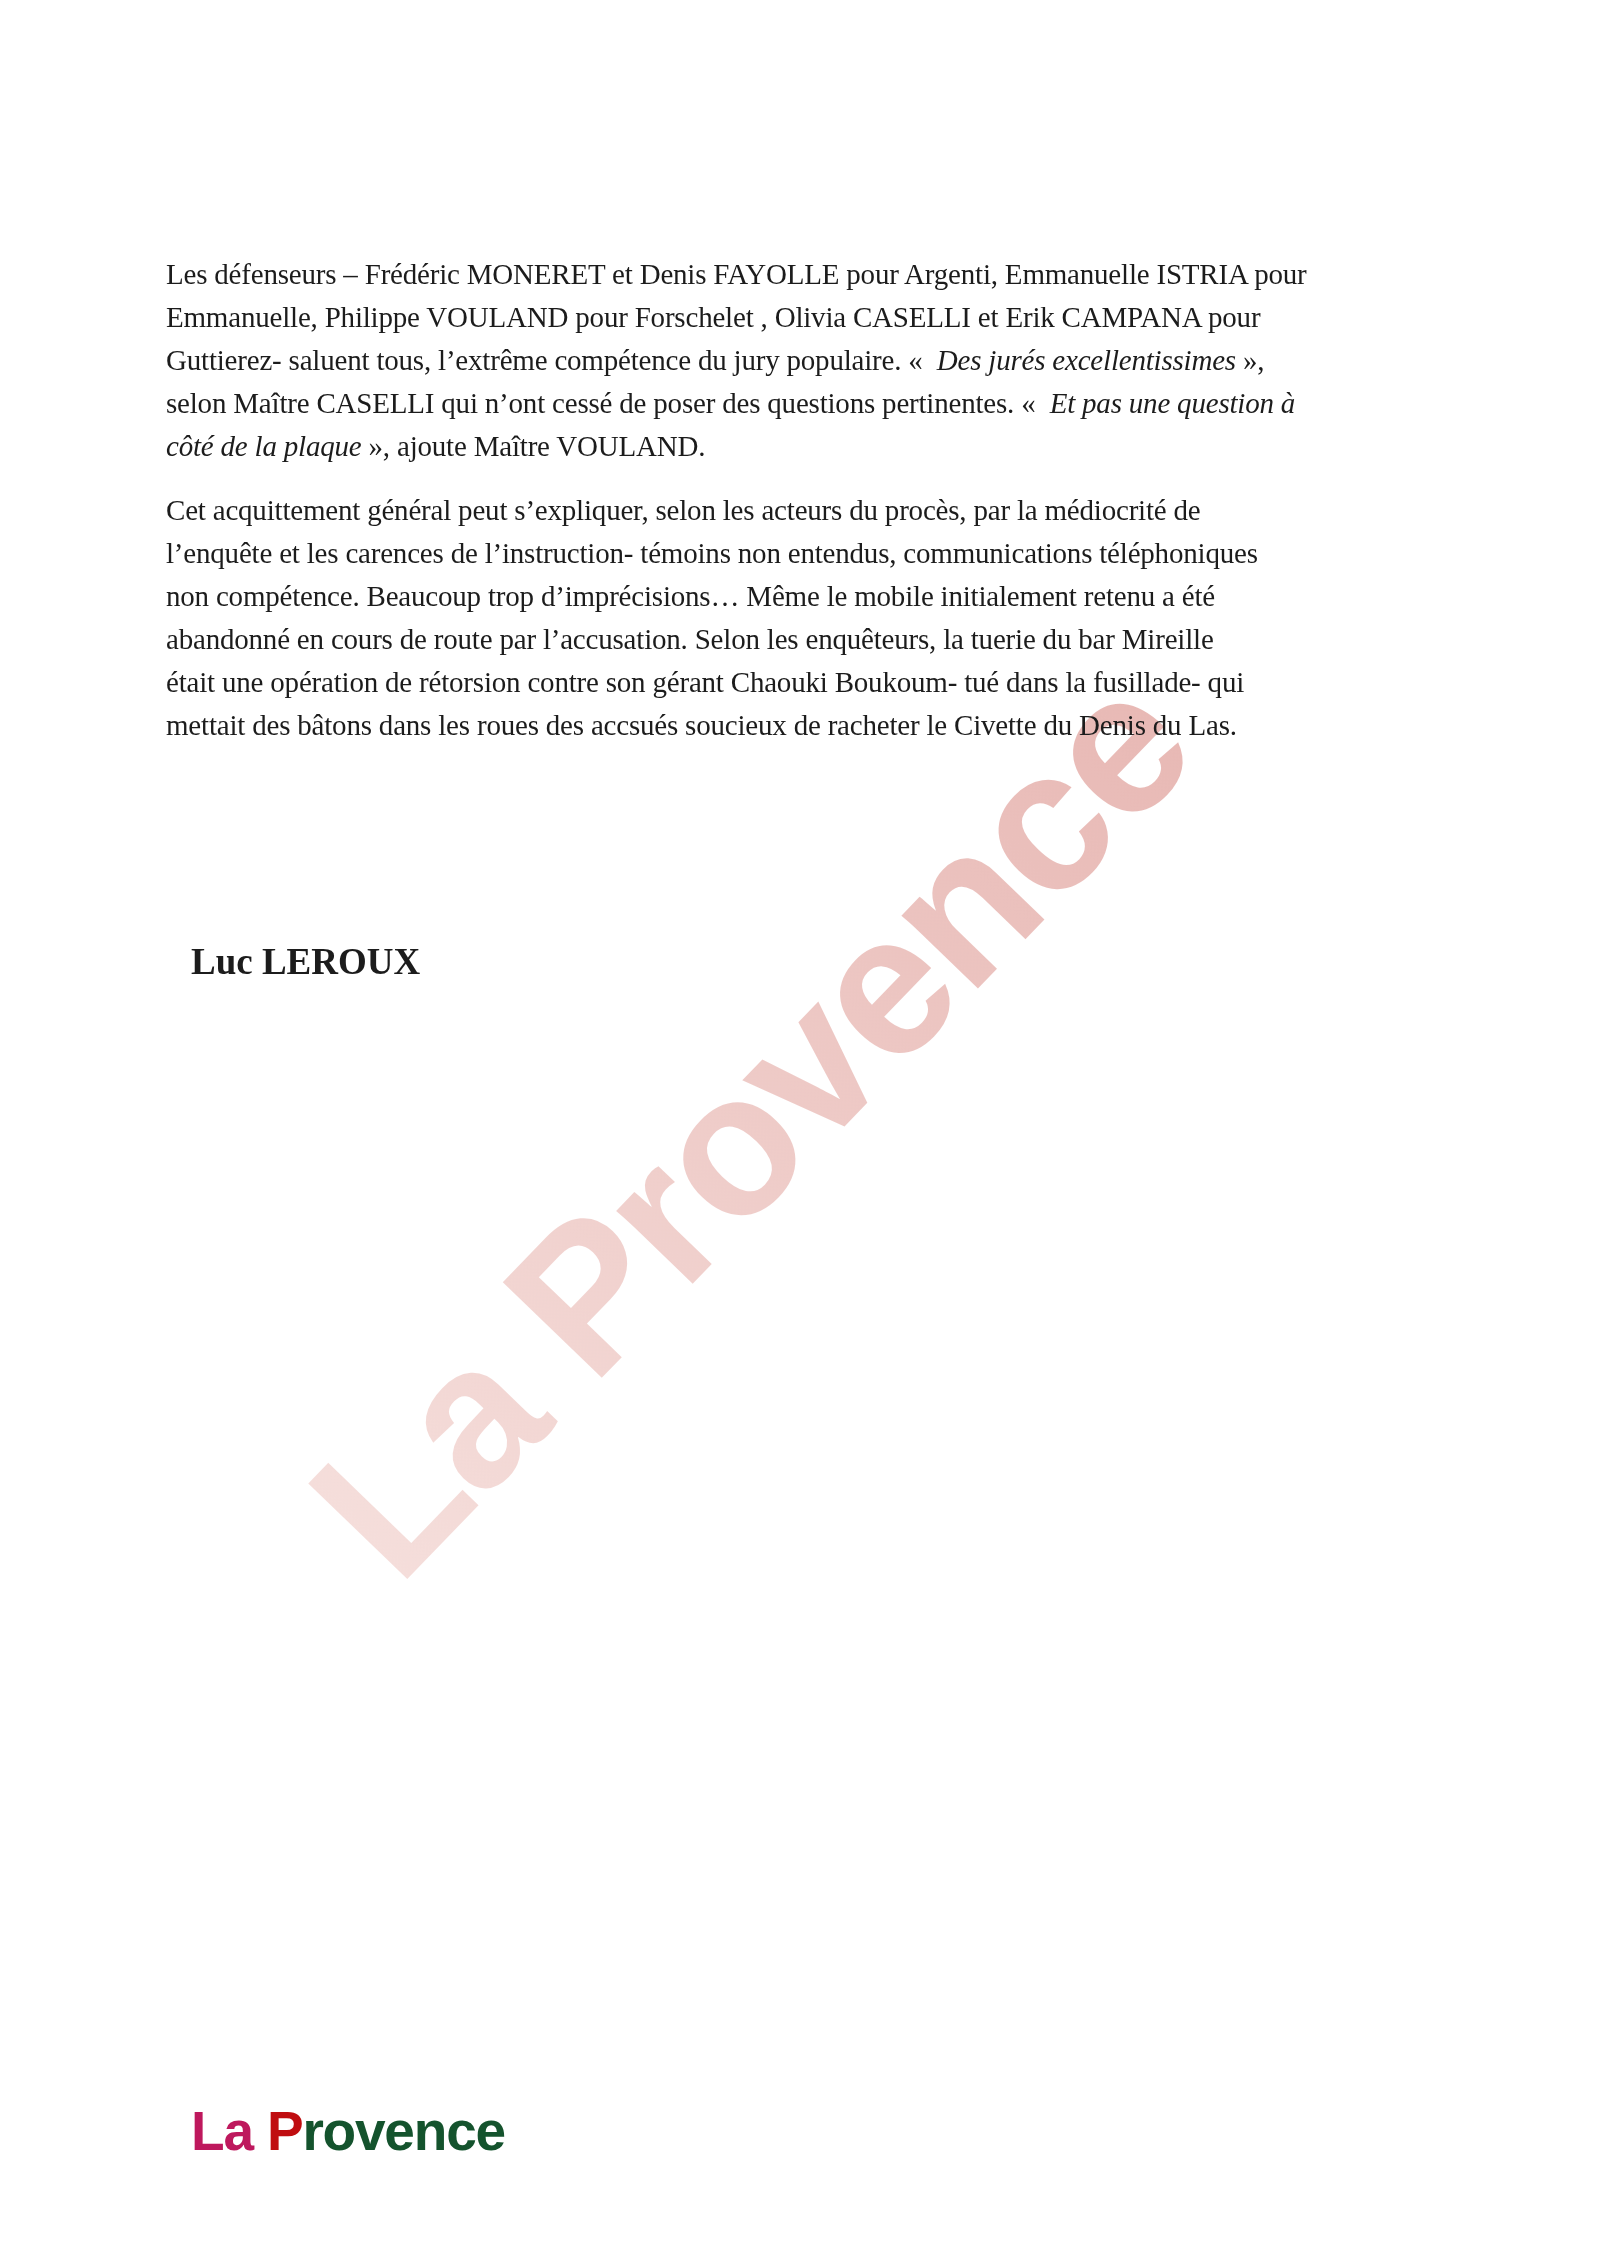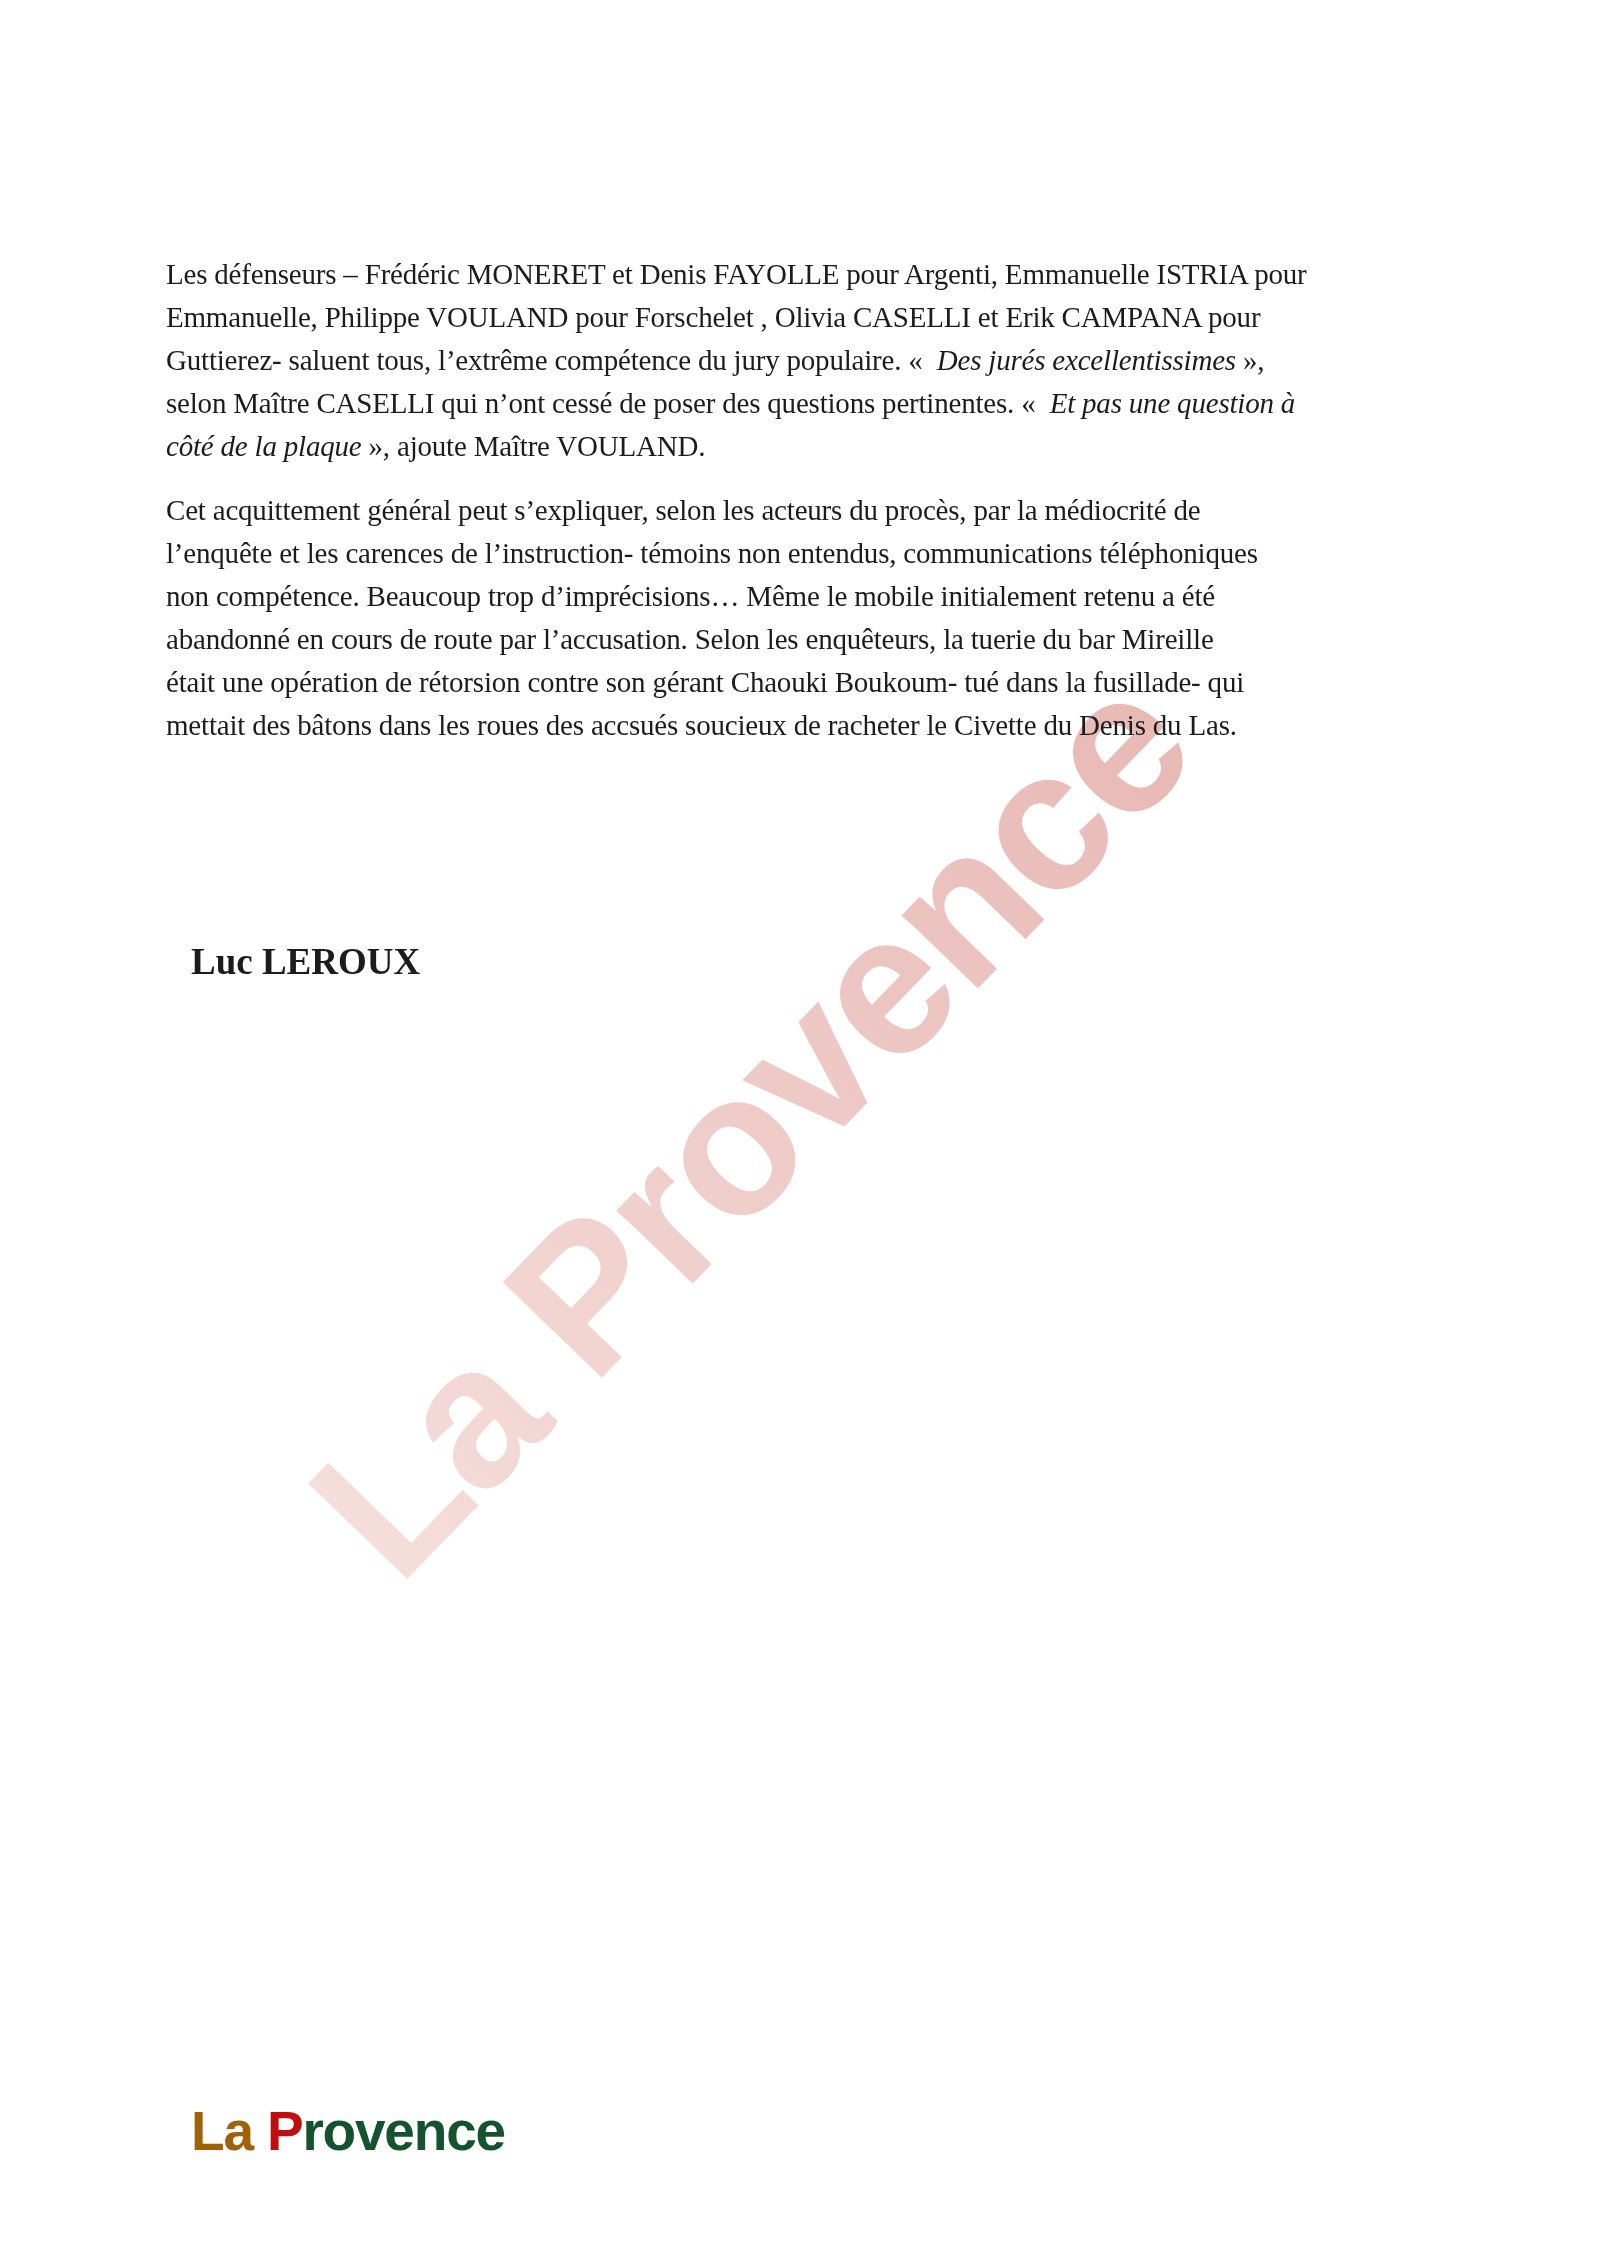--- a/index.html
+++ b/index.html
@@ -85,16 +85,16 @@
         <div class="line"><span>Cet acquittement général peut s’expliquer, selon les acteurs du procès, par la médiocrité de</span></div>
         <div class="line"><span>l’enquête et les carences de l’instruction- témoins non entendus, communications téléphoniques</span></div>
         <div class="line"><span>non compétence. Beaucoup trop d’imprécisions… Même le mobile initialement retenu a été</span></div>
         <div class="line"><span>abandonné en cours de route par l’accusation. Selon les enquêteurs, la tuerie du bar Mireille</span></div>
         <div class="line"><span>était une opération de rétorsion contre son gérant Chaouki Boukoum- tué dans la fusillade- qui</span></div>
         <div class="line"><span>mettait des bâtons dans les roues des accsués soucieux de racheter le Civette du Denis du Las.</span></div>
       </div>
 
     <div class="signature">Luc LEROUX</div>
 
-    <div class="footer-logo"><span style="color: #a16207;">La </span><span style="color: rgb(192, 13, 16);">P</span><span style="color: #14532d;">rovence</span></div>
+    <div class="footer-logo"><span style="color: #be185d;">La </span><span style="color: rgb(192, 13, 16);">P</span><span style="color: #14532d;">rovence</span></div>
 
   </div>
 </div>
 
 </body></html>

